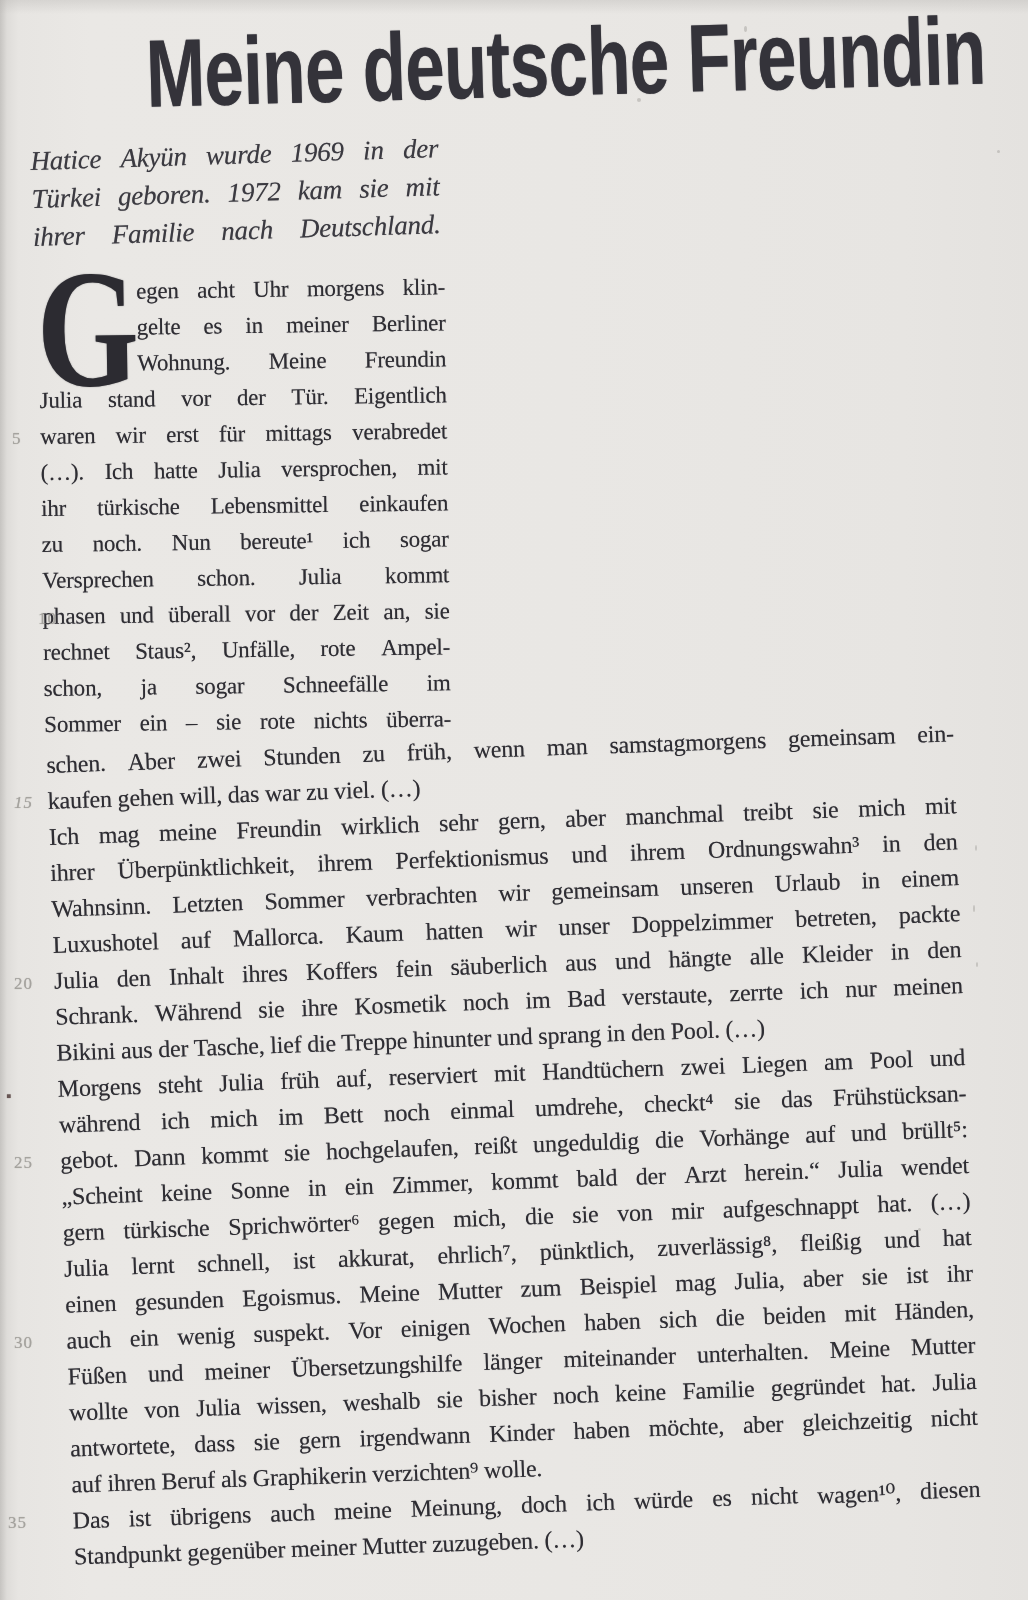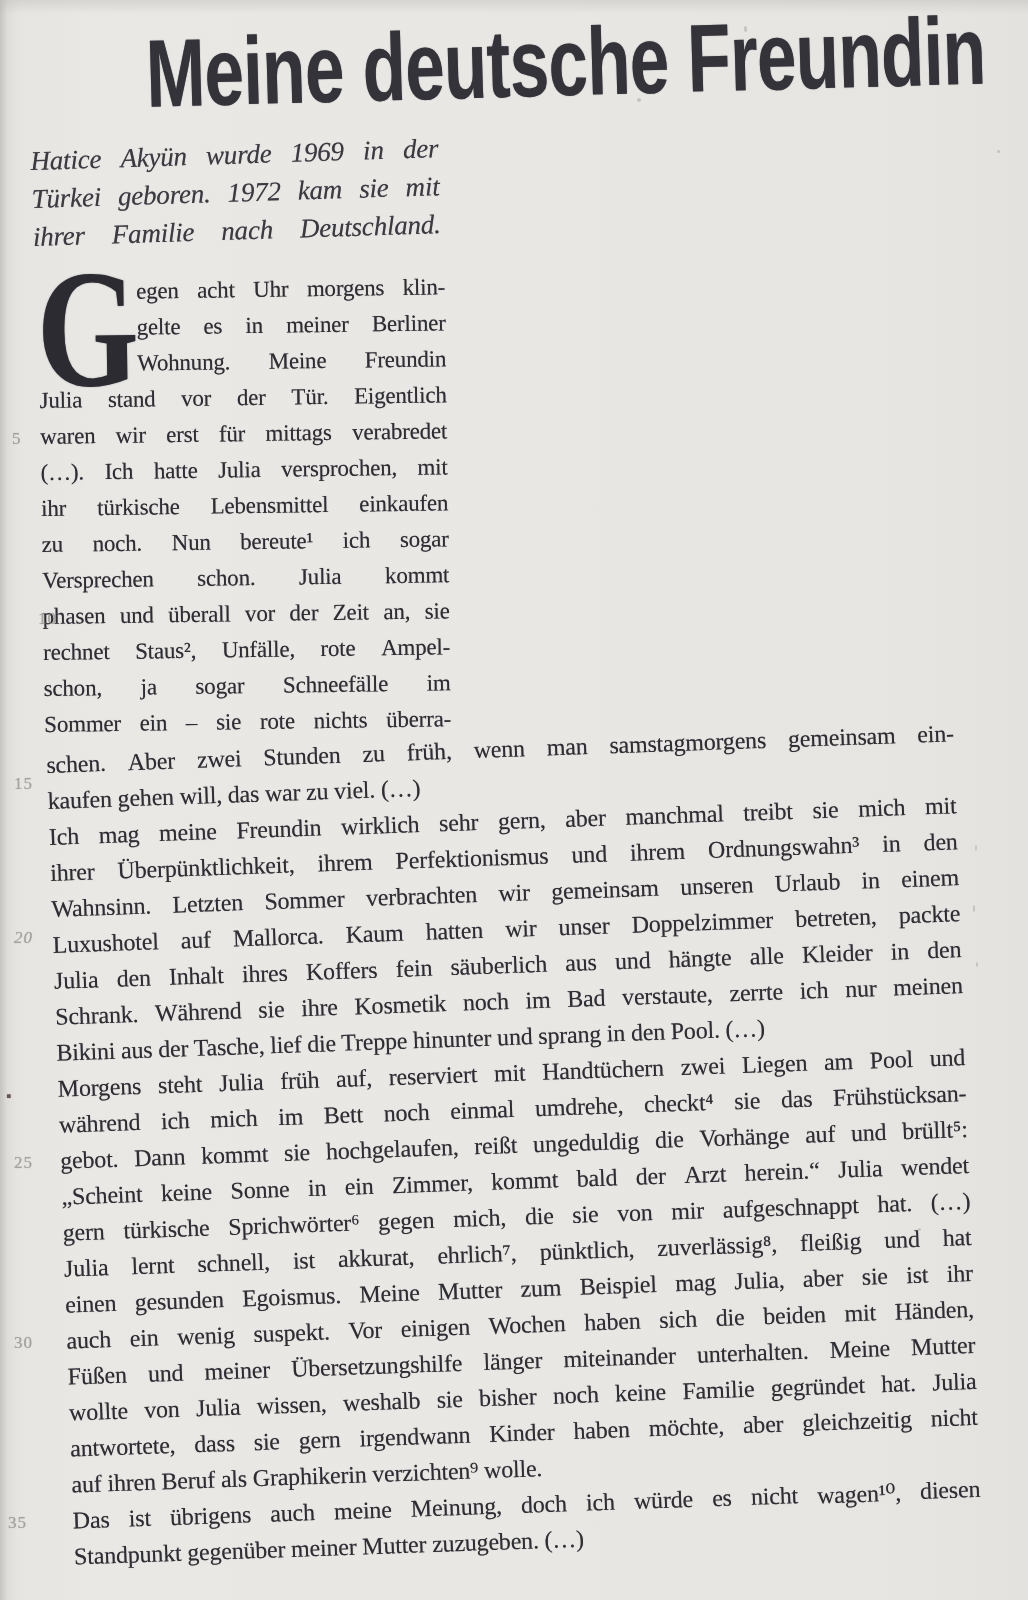--- a/index.html
+++ b/index.html
@@ -464,22 +464,22 @@
         <span class="w">nicht</span>
         <span class="w">wagen¹⁰,</span>
         <span class="w">diesen</span>
       </div>
       <div class="text-line"><span class="line-text">Standpunkt gegenüber meiner Mutter zuzugeben. (…)</span></div>
     </div>
 
   <div id="marker-layer">
       <div class="marker" style="left: 12px; top: 429px;">5</div>
       <div class="marker" style="left: 2px; top: 609px; margin-left: 36px;">10</div>
-      <div class="marker" style="left: 14px; top: 774px;">15</div>
-      <div class="marker" style="left: 14px; top: 928px; font-style: italic;">20</div>
+      <div class="marker" style="left: 14px; top: 793px; font-style: italic;">15</div>
+      <div class="marker" style="left: 14px; top: 974px;">20</div>
       <div class="marker bullet" style="left: 6px; top: 1088px;">▪</div>
       <div class="marker" style="left: 14px; top: 1153px;">25</div>
       <div class="marker" style="left: 14px; top: 1333px;">30</div>
       <div class="marker" style="left: 8px; top: 1513px;">35</div>
     </div>
 
   <div class="speck" style="left:744px;top:26px;width:3px;height:6px;"></div>
   <div class="speck" style="left:637px;top:98px;width:4px;height:4px;"></div>
   <div class="speck" style="left:997px;top:150px;width:3px;height:3px;"></div>
   <div class="speck" style="left:975px;top:845px;width:2px;height:6px;"></div>

